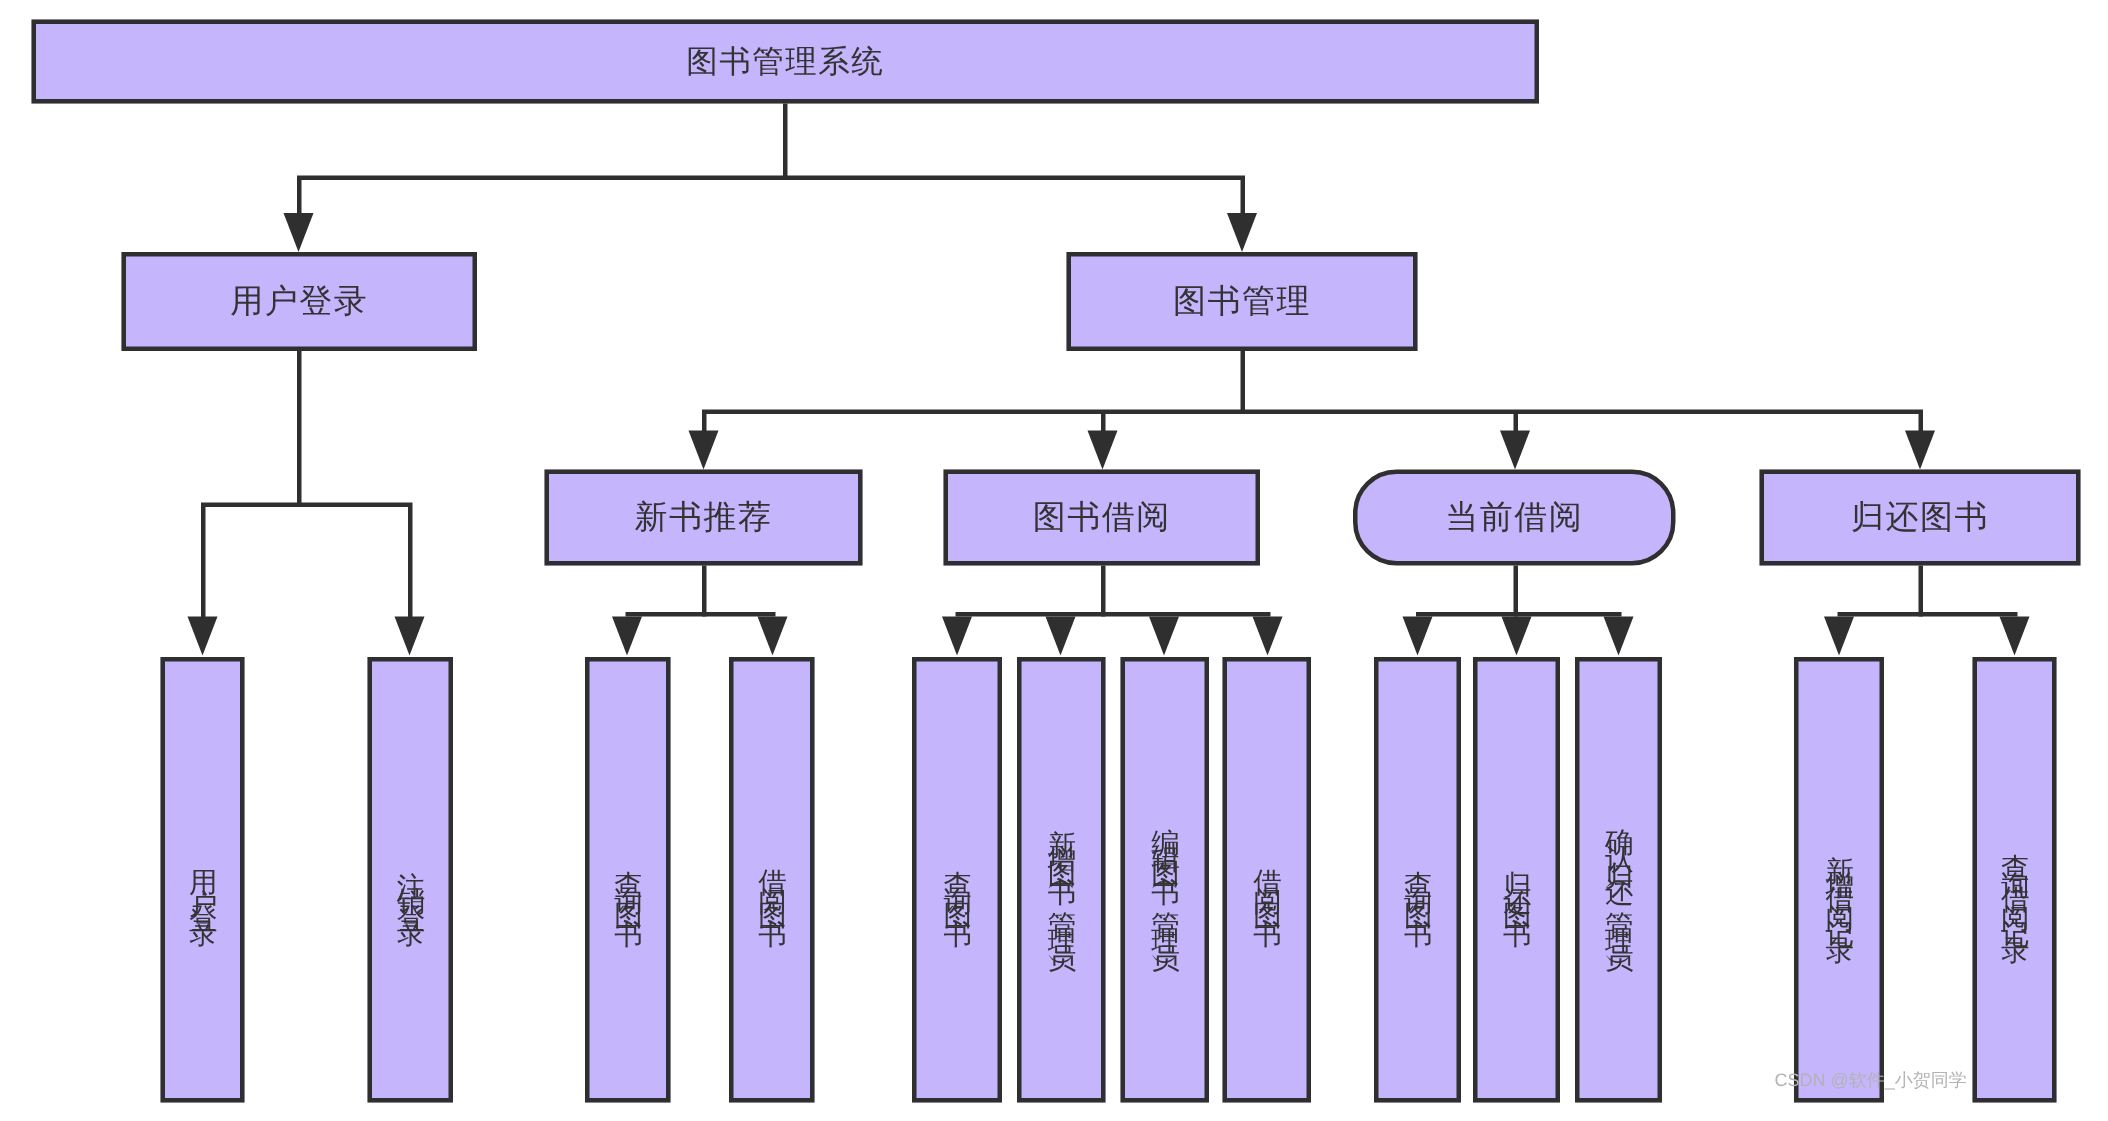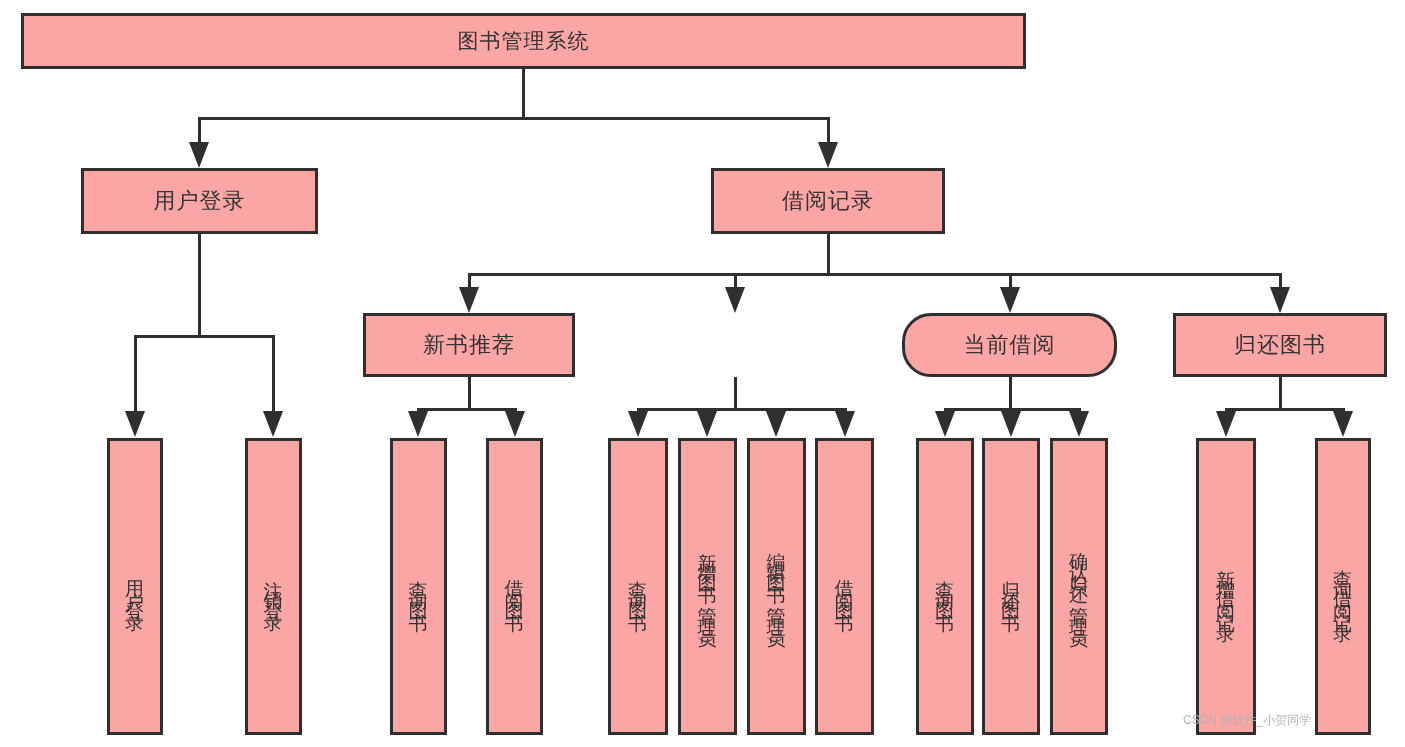--- a/index.html
+++ b/index.html
@@ -14,21 +14,21 @@
     width:1405px;height:747px;
     background:var(--bg);
     font-family:"Liberation Sans","DejaVu Sans",sans-serif;
     color:var(--text);
     overflow:hidden;
   }
   .node{
     position:absolute;
     box-sizing:border-box;
     border:3px solid var(--line);
-    background:#fca5a5;
+    background:#c4b5fd;
     display:flex;align-items:center;justify-content:center;
     color:var(--text);
   }
   .h-label{font-size:22px;letter-spacing:1px;white-space:nowrap;}
   .root-label{font-size:21px;}
   .vnode span{
     writing-mode:vertical-rl;
     text-orientation:mixed;
     font-size:19px;
     letter-spacing:11px;
@@ -58,25 +58,28 @@
 <div class="canvas">
 
   <div class="node" style="left:21px;top:13px;width:1005px;height:56px;">
     <span class="h-label root-label">图书管理系统</span>
   </div>
 
   <div class="node" style="left:81px;top:168px;width:237px;height:66px;">
     <span class="h-label">用户登录</span>
   </div>
   <div class="node" style="left:711px;top:168px;width:234px;height:66px;">
-    <span class="h-label">借阅记录</span>
+    <span class="h-label">图书管理</span>
   </div>
 
   <div class="node" style="left:363px;top:313px;width:212px;height:64px;">
     <span class="h-label">新书推荐</span>
+  </div>
+  <div class="node" style="left:629px;top:313px;width:211px;height:64px;">
+    <span class="h-label">图书借阅</span>
   </div>
   <div class="node" style="left:902px;top:313px;width:215px;height:64px;border-radius:29px;">
     <span class="h-label">当前借阅</span>
   </div>
   <div class="node" style="left:1173px;top:313px;width:214px;height:64px;">
     <span class="h-label">归还图书</span>
   </div>
 
   <div class="node vnode" style="left:107px;top:438px;width:56px;height:297px;">
     <span>用户登录</span>

